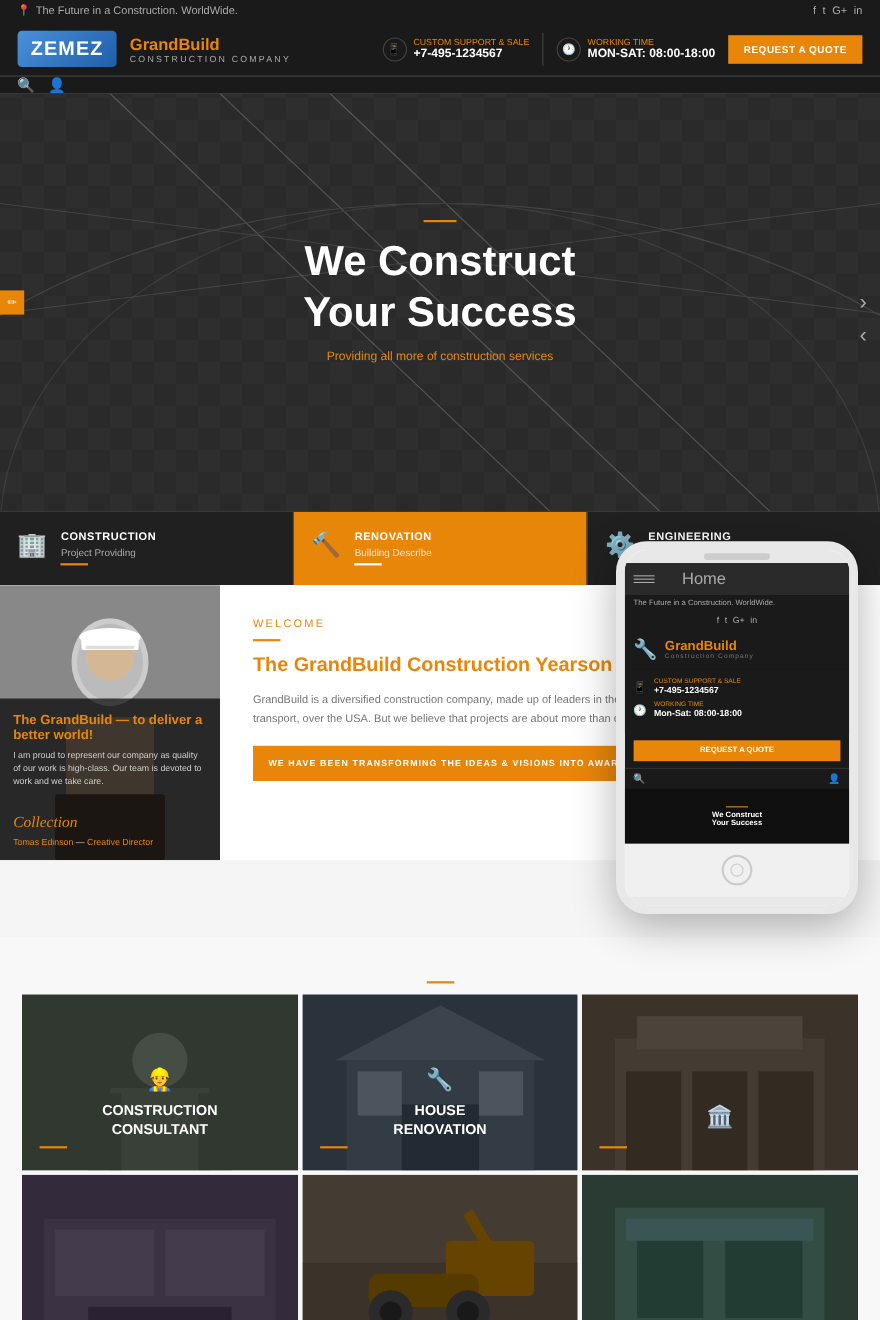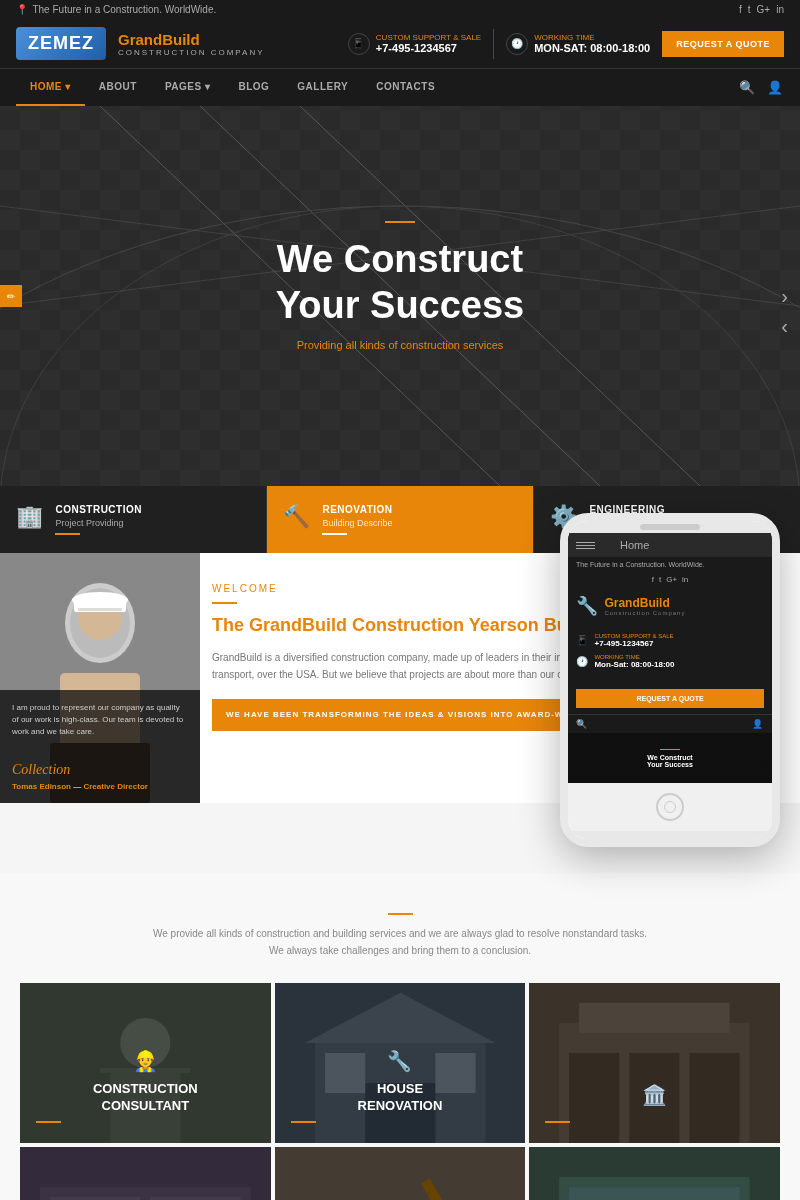--- a/index.html
+++ b/index.html
@@ -174,26 +174,26 @@
       overflow: hidden;
     }
     .about-image-overlay {
       position: absolute; bottom: 0; left: 0; right: 0;
       background: rgba(0,0,0,0.7);
       padding: 12px;
     }
     .about-image-title { color: #e8860a; font-size: 12px; font-weight: 700; margin-bottom: 6px; }
     .about-image-text { color: #ccc; font-size: 8px; line-height: 1.5; margin-bottom: 24px; }
     .about-image-sig { color: #e8860a; font-style: italic; font-size: 10px; margin-bottom: 4px; }
-    .about-image-name { color: #ccc; font-size: 8px; font-weight: bold; }
+    .about-image-name { color: #ccc; font-size: 8px; }
     .about-image-name span { color: #e8860a; }
 
     .about-text-content {
       flex: 1;
-      padding: 30px 40px 30px 12px;
+      padding: 30px 40px 30px 30px;
     }
     .welcome-label { color: #e8860a; font-size: 10px; text-transform: uppercase; letter-spacing: 2px; margin-bottom: 8px; }
     .about-accent { width: 25px; height: 2px; background: #e8860a; margin-bottom: 10px; }
     .about-title { color: #e8860a; font-size: 18px; font-weight: 700; line-height: 1.3; margin-bottom: 12px; }
     .about-desc { color: #777; font-size: 10px; line-height: 1.7; margin-bottom: 16px; }
     .about-cta {
       background: #e8860a; color: white; border: none;
       padding: 10px 20px; font-size: 9px; font-weight: 700;
       text-transform: uppercase; letter-spacing: 1px; cursor: pointer;
     }
@@ -222,21 +222,21 @@
     .phone-screen { background: #1a1a1a; }
     .phone-top-bar {
       background: #1a1a1a; color: #aaa; font-size: 7px;
       padding: 4px 8px;
       display: flex; justify-content: space-between;
     }
     .phone-nav-bar {
       background: #2a2a2a; padding: 6px 8px;
       display: flex; align-items: center; gap: 6px;
     }
-    .phone-nav-bar span { color: #aaa; font-size: 11px; padding-left: 19px; }
+    .phone-nav-bar span { color: #aaa; font-size: 15px; padding-left: 19px; }
     .phone-ham { display: flex; flex-direction: column; gap: 2px; }
     .phone-ham span { display: block; width: 10px; height: 1px; background: #aaa; }
     .phone-logo-area { display: flex; align-items: center; gap: 6px; padding: 8px 8px; background: #1a1a1a; }
     .phone-logo-icon { color: #e8860a; font-size: 18px; }
     .phone-logo-text .brand { color: #e8860a; font-weight: 700; font-size: 12px; }
     .phone-logo-text .sub { color: #777; font-size: 6px; letter-spacing: 1px; }
     .phone-contacts { padding: 8px; background: #1a1a1a; }
     .phone-contact-row { display: flex; align-items: center; gap: 6px; margin-bottom: 6px; }
     .phone-contact-row .icon { color: #e8860a; font-size: 10px; }
     .phone-contact-row .label { color: #e8860a; font-size: 6px; }
@@ -348,28 +348,20 @@
     <div class="icon-circle">🕐</div>
     <div>
       <div class="contact-label">WORKING TIME</div>
       <div class="contact-num">MON-SAT: 08:00-18:00</div>
     </div>
   </div>
   <button class="btn-quote">REQUEST A QUOTE</button>
 </div>
 
 <div class="nav">
-  <div class="nav-items">
-    <div class="nav-item active">HOME ▾</div>
-    <div class="nav-item">ABOUT</div>
-    <div class="nav-item">PAGES ▾</div>
-    <div class="nav-item">BLOG</div>
-    <div class="nav-item">GALLERY</div>
-    <div class="nav-item">CONTACTS</div>
-  </div>
   <div class="nav-icons">
     <span>🔍</span>
     <span>👤</span>
   </div>
 </div>
 
 <div class="hero">
   <div class="hero-bg-pattern"></div>
 
   <div class="hero-lines">
@@ -383,21 +375,21 @@
       <ellipse cx="400" cy="400" rx="400" ry="300" stroke="#888" stroke-width="1" fill="none"></ellipse>
     </svg>
   </div>
   <div class="edit-btn">✏</div>
   <div class="hero-content">
     <div class="hero-accent"></div>
     <div class="hero-title">
       <span>We Construct</span><br>
       <span>Your Success</span>
     </div>
-    <div class="hero-subtitle">Providing all kinds of construction services</div>
+    <div class="hero-subtitle">Providing all more of construction services</div>
   </div>
   <div class="hero-arrow-right">›</div>
   <div class="hero-arrow-left">‹</div>
 </div>
 
 <div class="service-strip">
   <div class="service-item">
     <div class="service-icon">🏢</div>
     <div class="service-text">
       <div class="service-title">CONSTRUCTION</div>
@@ -434,20 +426,21 @@
         <ellipse cx="100" cy="70" rx="30" ry="35" fill="#bbb"></ellipse>
         <circle cx="100" cy="65" r="22" fill="#d4b896"></circle>
 
         <ellipse cx="100" cy="47" rx="28" ry="8" fill="white"></ellipse>
         <rect x="74" y="47" width="52" height="12" rx="2" fill="white"></rect>
         <rect x="78" y="55" width="44" height="3" fill="#ddd"></rect>
         <rect x="60" y="120" width="80" height="80" rx="5" fill="#d4b896"></rect>
         <rect x="50" y="190" width="100" height="60" rx="3" fill="#5a4a3a"></rect>
       </svg>
       <div class="about-image-overlay">
+        <div class="about-image-title">The GrandBuild — to deliver a better world!</div>
         <div class="about-image-text">I am proud to represent our company as quality of our work is high-class. Our team is devoted to work and we take care.</div>
         <div class="about-image-sig" style="font-family: cursive; font-size: 14px; color: #e8860a;">Collection</div>
         <div class="about-image-name">
           <span>Tomas Edinson</span> — <span style="color:#e8860a">Creative Director</span>
         </div>
       </div>
     </div>
 
     <div class="about-text-content">
       <div class="welcome-label">WELCOME</div>
@@ -526,21 +519,20 @@
           <div style="width:12px; height:12px; border-radius:50%; border: 1px solid #ccc;"></div>
         </div>
       </div>
       <div class="phone-bottom"></div>
     </div>
   </div>
 </div>
 
 <div class="what-we-do">
   <div class="section-accent"></div>
-  <div class="section-desc">We provide all kinds of construction and building services and we are always glad to resolve nonstandard tasks. We always take challenges and bring them to a conclusion.</div>
 
   <div class="services-grid">
 
     <div class="service-card">
       <div class="service-card-bg card-img-1">
         <svg width="100%" height="100%" viewBox="0 0 250 160" preserveAspectRatio="xMidYMid slice">
           <rect width="250" height="160" fill="#607060"></rect>
           <circle cx="125" cy="60" r="25" fill="#8a9a8a"></circle>
           <rect x="80" y="85" width="90" height="75" fill="#708070"></rect>
           <rect x="60" y="90" width="30" height="70" fill="#607060"></rect>

